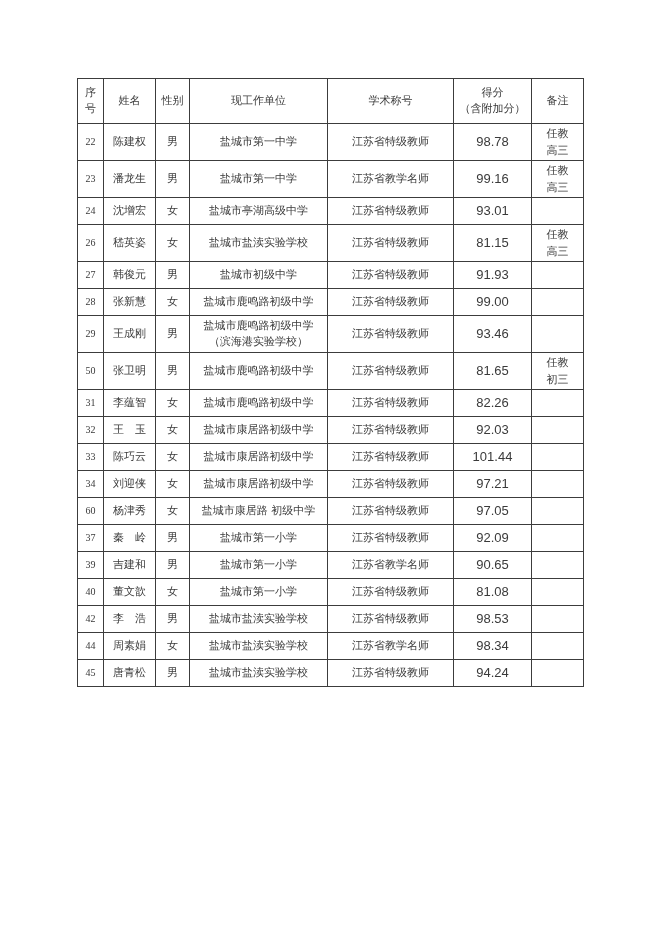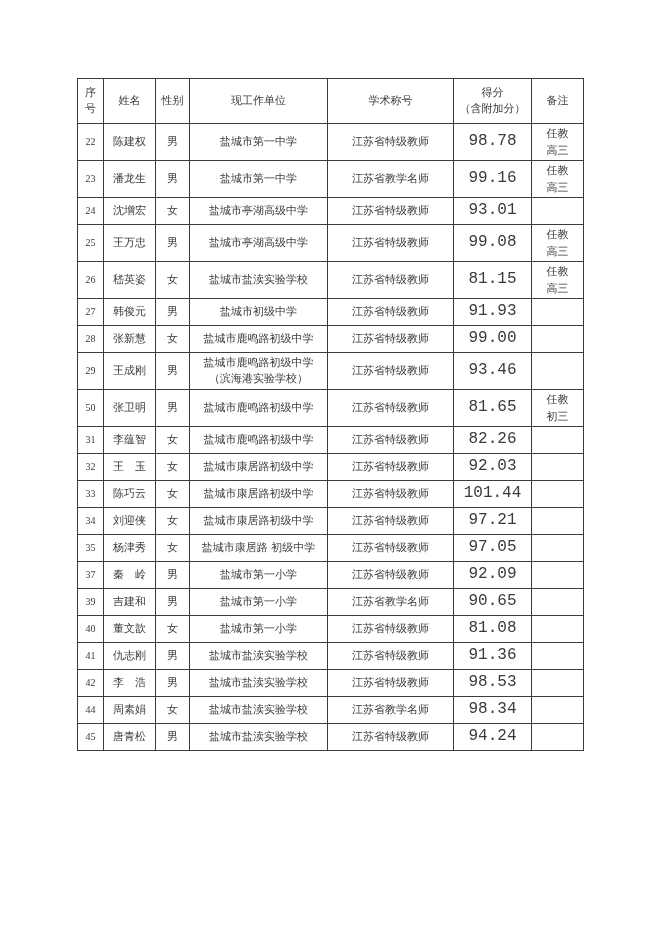--- a/index.html
+++ b/index.html
@@ -48,22 +48,22 @@
       height: 26px;
     }
     table.roster tr.tall td {
       height: 36px;
     }
     .num {
       font-family: "Liberation Serif", "DejaVu Serif", serif;
       font-size: 10px;
     }
     .score {
-      font-family: Liberation Mono, monospace;
-      font-size: 16px;
+      font-family: Liberation Sans, sans-serif;
+      font-size: 13px;
     }
     .remark {
       font-size: 11px;
       line-height: 1.55;
       color: #555;
     }
     .wrap-line { display: block; }
     col.c1 { width: 26px; }
     col.c2 { width: 52px; }
     col.c3 { width: 34px; }
@@ -137,34 +137,20 @@
           <td>沈增宏</td>
           <td>女</td>
           <td>
             <span class="wrap-line">盐城市亭湖高级中学</span>
           </td>
           <td>江苏省特级教师</td>
           <td class="score">93.01</td>
           <td class="remark"></td>
         </tr>
         <tr class="tall">
-          <td class="num">25</td>
-          <td>王万忠</td>
-          <td>男</td>
-          <td>
-            <span class="wrap-line">盐城市亭湖高级中学</span>
-          </td>
-          <td>江苏省特级教师</td>
-          <td class="score">99.08</td>
-          <td class="remark">
-            <span class="wrap-line">任教</span>
-            <span class="wrap-line">高三</span>
-          </td>
-        </tr>
-        <tr class="tall">
           <td class="num">26</td>
           <td>嵇英姿</td>
           <td>女</td>
           <td>
             <span class="wrap-line">盐城市盐渎实验学校</span>
           </td>
           <td>江苏省特级教师</td>
           <td class="score">81.15</td>
           <td class="remark">
             <span class="wrap-line">任教</span>
@@ -257,21 +243,21 @@
           <td>刘迎侠</td>
           <td>女</td>
           <td>
             <span class="wrap-line">盐城市康居路初级中学</span>
           </td>
           <td>江苏省特级教师</td>
           <td class="score">97.21</td>
           <td class="remark"></td>
         </tr>
         <tr>
-          <td class="num">35</td>
+          <td class="num">60</td>
           <td>杨津秀</td>
           <td>女</td>
           <td>
             <span class="wrap-line">盐城市康居路 初级中学</span>
           </td>
           <td>江苏省特级教师</td>
           <td class="score">97.05</td>
           <td class="remark"></td>
         </tr>
         <tr>
@@ -298,31 +284,20 @@
         </tr>
         <tr>
           <td class="num">40</td>
           <td>董文歆</td>
           <td>女</td>
           <td>
             <span class="wrap-line">盐城市第一小学</span>
           </td>
           <td>江苏省特级教师</td>
           <td class="score">81.08</td>
-          <td class="remark"></td>
-        </tr>
-        <tr>
-          <td class="num">41</td>
-          <td>仇志刚</td>
-          <td>男</td>
-          <td>
-            <span class="wrap-line">盐城市盐渎实验学校</span>
-          </td>
-          <td>江苏省特级教师</td>
-          <td class="score">91.36</td>
           <td class="remark"></td>
         </tr>
         <tr>
           <td class="num">42</td>
           <td>李　浩</td>
           <td>男</td>
           <td>
             <span class="wrap-line">盐城市盐渎实验学校</span>
           </td>
           <td>江苏省特级教师</td>

